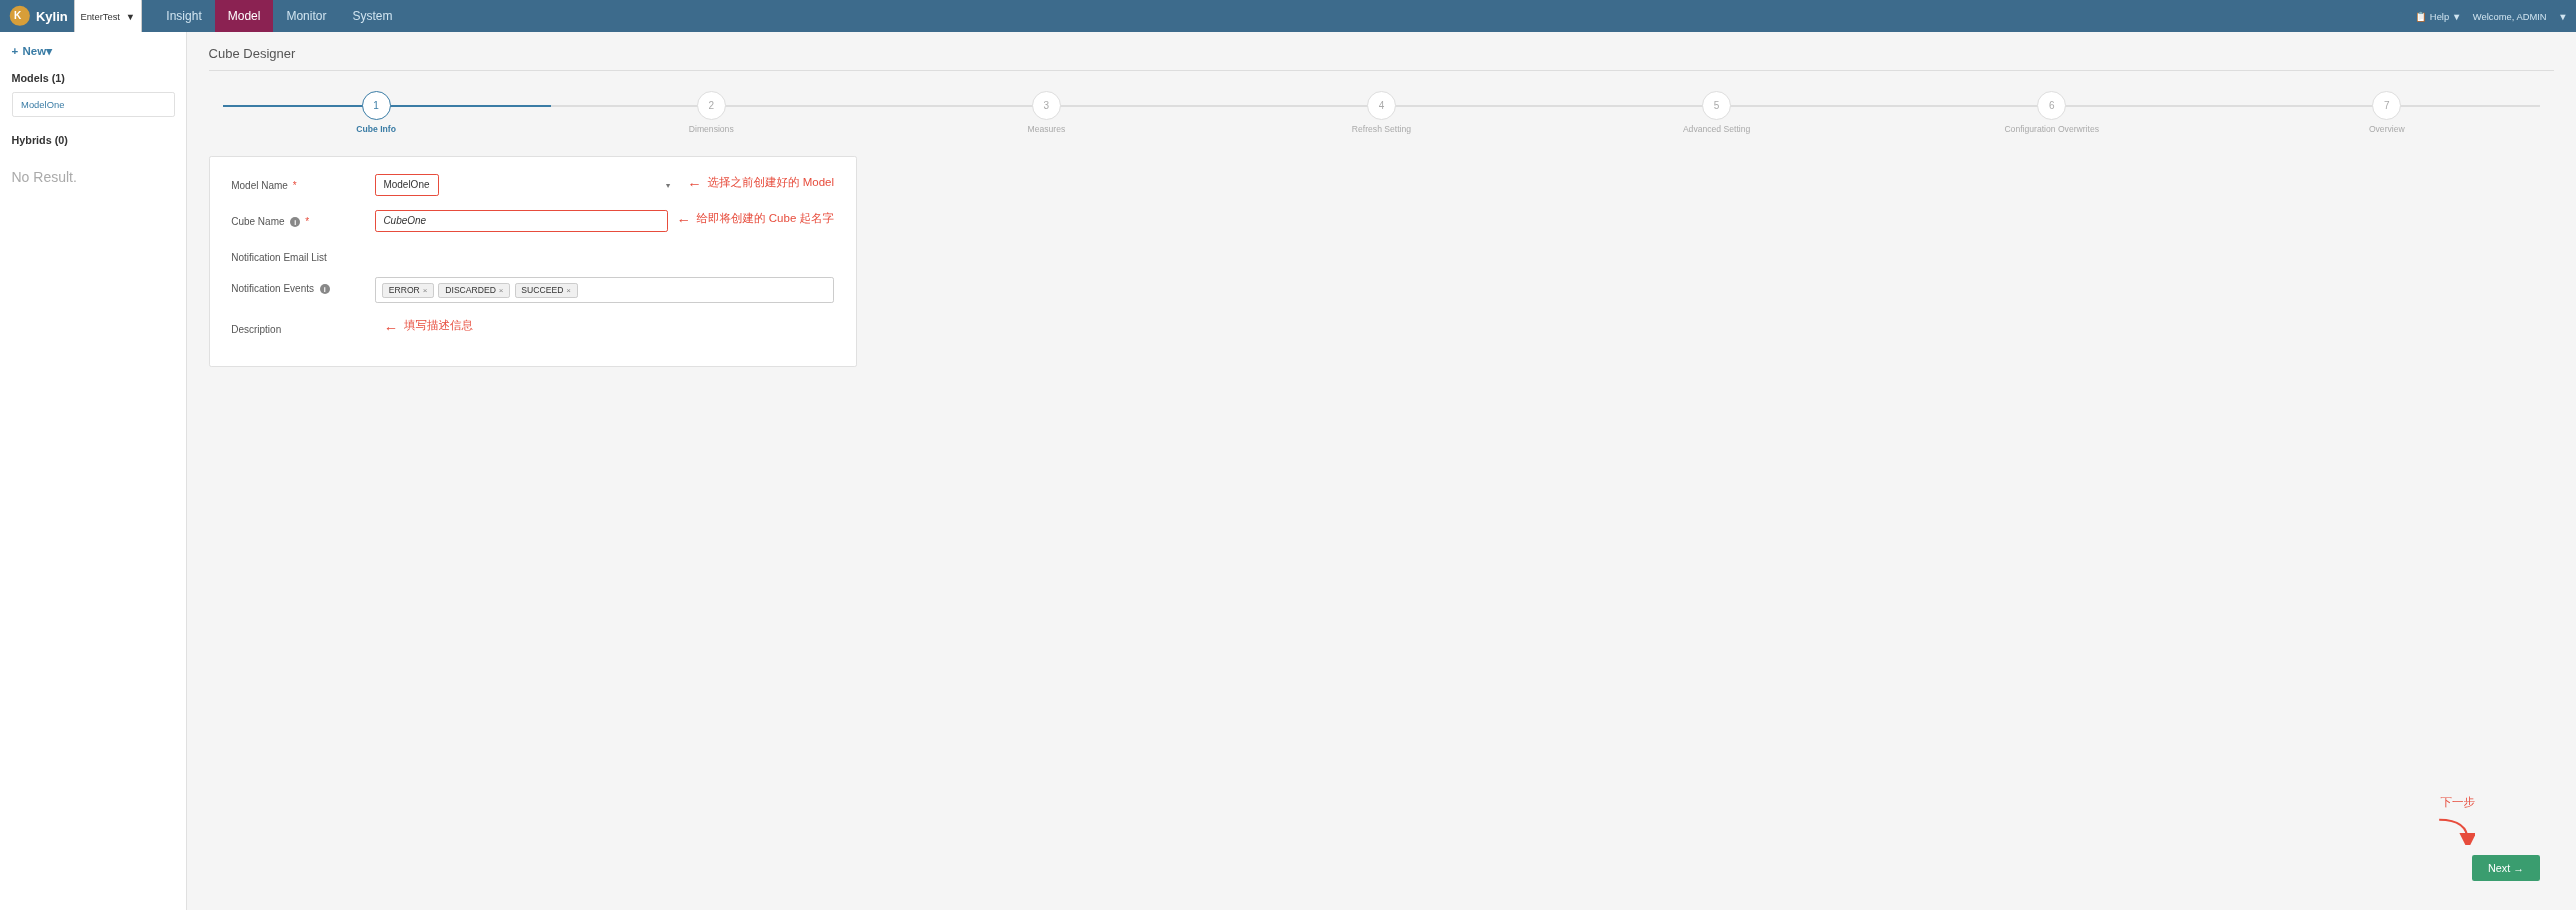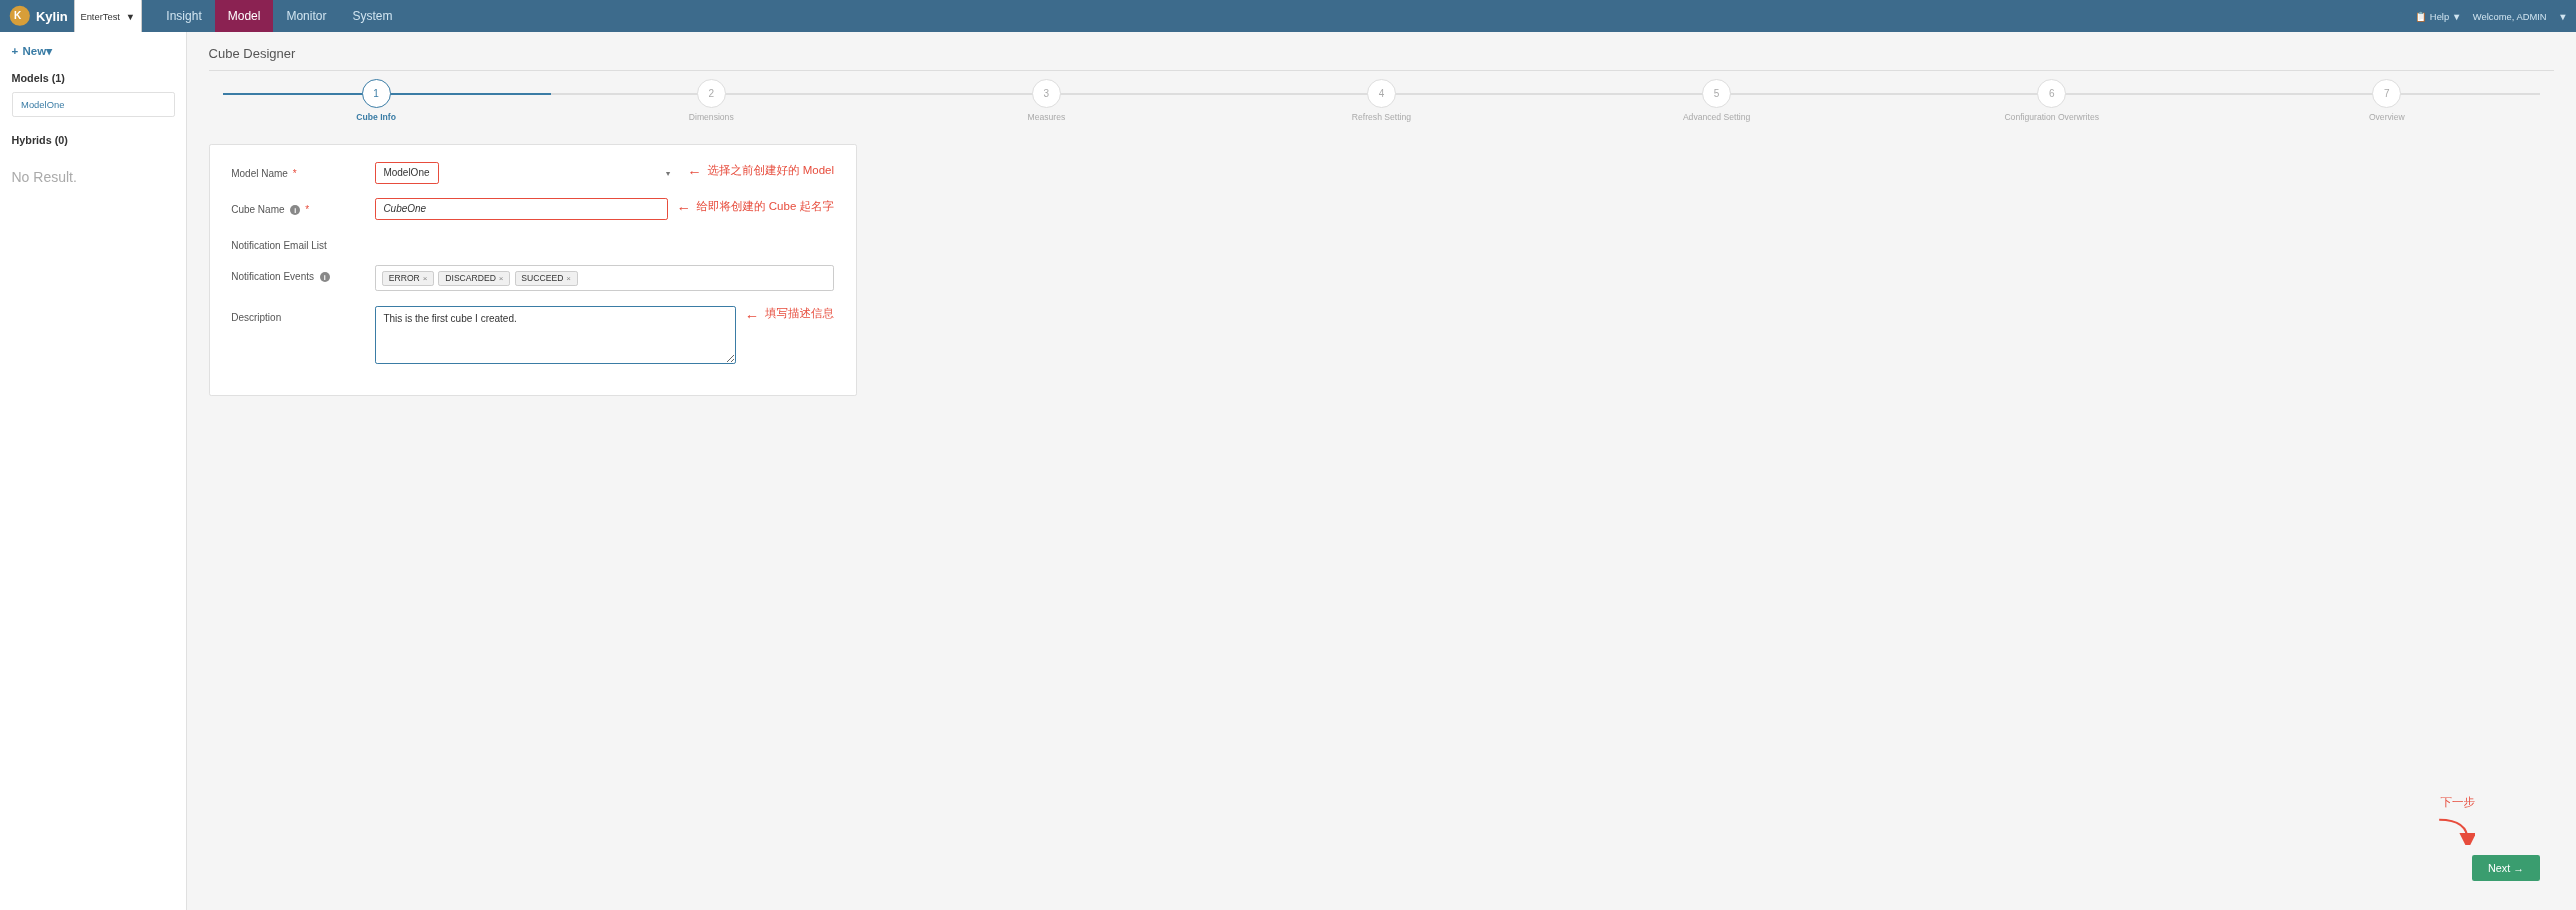--- a/index.html
+++ b/index.html
@@ -128,21 +128,21 @@
     
     .content {
       flex: 1;
       padding: 14.4px 21.6px;
       background: #f5f5f5;
     }
 
     .cube-designer-title {
       font-size: 13px;
       color: #555;
-      margin-bottom: 8px;
+      margin-bottom: 20px;
       padding-bottom: 8.6px;
       border-bottom: 0.7px solid #ddd;
     }
 
     
     .stepper {
       display: flex;
       align-items: flex-start;
       margin-bottom: 21.6px;
       position: relative;
@@ -533,21 +533,20 @@
           </div>
           <div class="tag">
             <span>SUCCEED</span>
             <span class="tag-close">×</span>
           </div>
         </div>
       </div>
 
       <div class="form-row">
         <div class="form-label">Description</div>
-        <textarea class="textarea-highlighted" style="">This is the first cube I created.</textarea>
         <div class="annotation">
           <span class="arrow-left">←</span>
           <span class="annotation-text">填写描述信息</span>
         </div>
       </div>
 
     </div>
 
   </div>
 </div>

